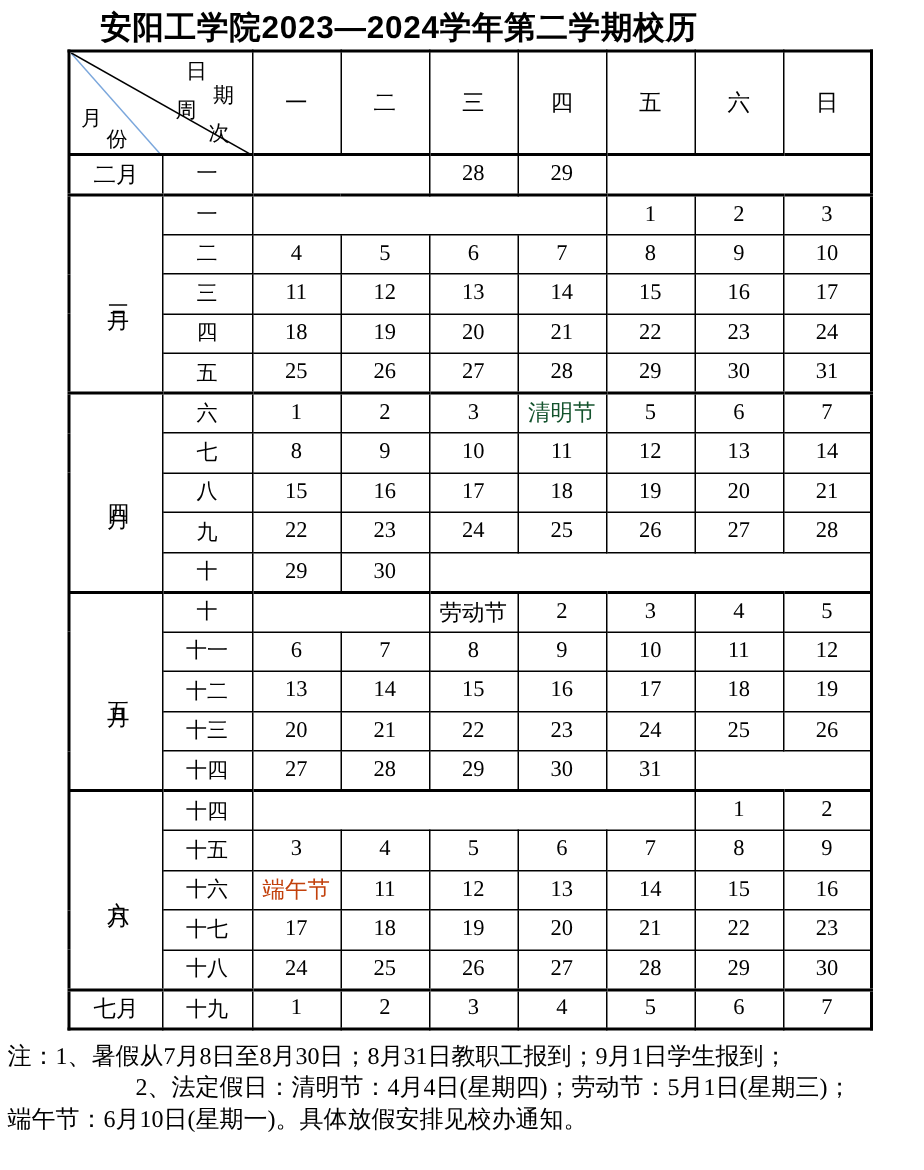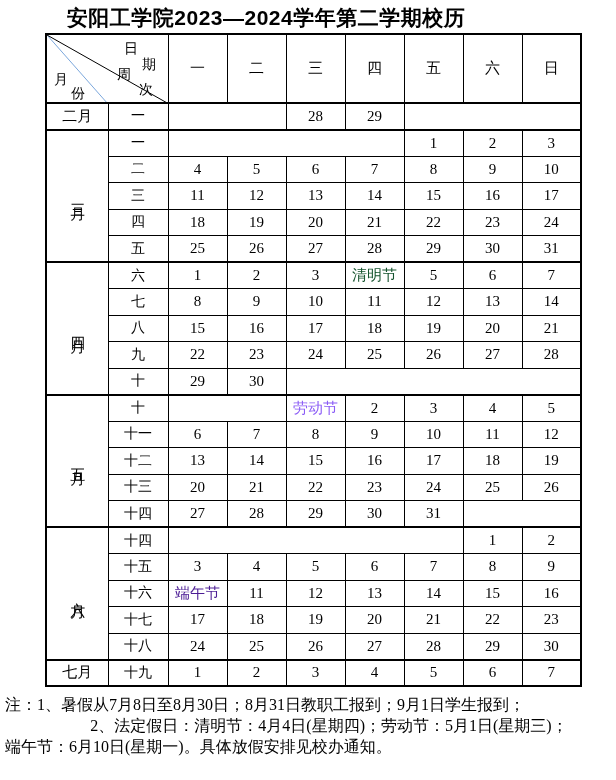--- a/index.html
+++ b/index.html
@@ -190,21 +190,21 @@
       <tr>
         <td class="week-cell">十</td>
         <td class="date-cell">29</td>
         <td class="date-cell">30</td>
         <td colspan="5" class="date-cell"></td>
       </tr>
       <tr class="group-start">
         <td class="month-cell" rowspan="5"><span class="vtext">五月</span></td>
         <td class="week-cell">十</td>
         <td colspan="2" class="date-cell"></td>
-        <td class="holiday-cell" style="color: #8b5cf6;">劳动节</td>
+        <td class="holiday-cell" style="color: #000000;">劳动节</td>
         <td class="date-cell">2</td>
         <td class="date-cell">3</td>
         <td class="date-cell">4</td>
         <td class="date-cell">5</td>
       </tr>
       <tr>
         <td class="week-cell">十一</td>
         <td class="date-cell">6</td>
         <td class="date-cell">7</td>
         <td class="date-cell">8</td>
@@ -254,21 +254,21 @@
         <td class="date-cell">3</td>
         <td class="date-cell">4</td>
         <td class="date-cell">5</td>
         <td class="date-cell">6</td>
         <td class="date-cell">7</td>
         <td class="date-cell">8</td>
         <td class="date-cell">9</td>
       </tr>
       <tr>
         <td class="week-cell">十六</td>
-        <td class="holiday-cell" style="color: #4c1d95;">端午节</td>
+        <td class="holiday-cell" style="color: #c2410c;">端午节</td>
         <td class="date-cell">11</td>
         <td class="date-cell">12</td>
         <td class="date-cell">13</td>
         <td class="date-cell">14</td>
         <td class="date-cell">15</td>
         <td class="date-cell">16</td>
       </tr>
       <tr>
         <td class="week-cell">十七</td>
         <td class="date-cell">17</td>

